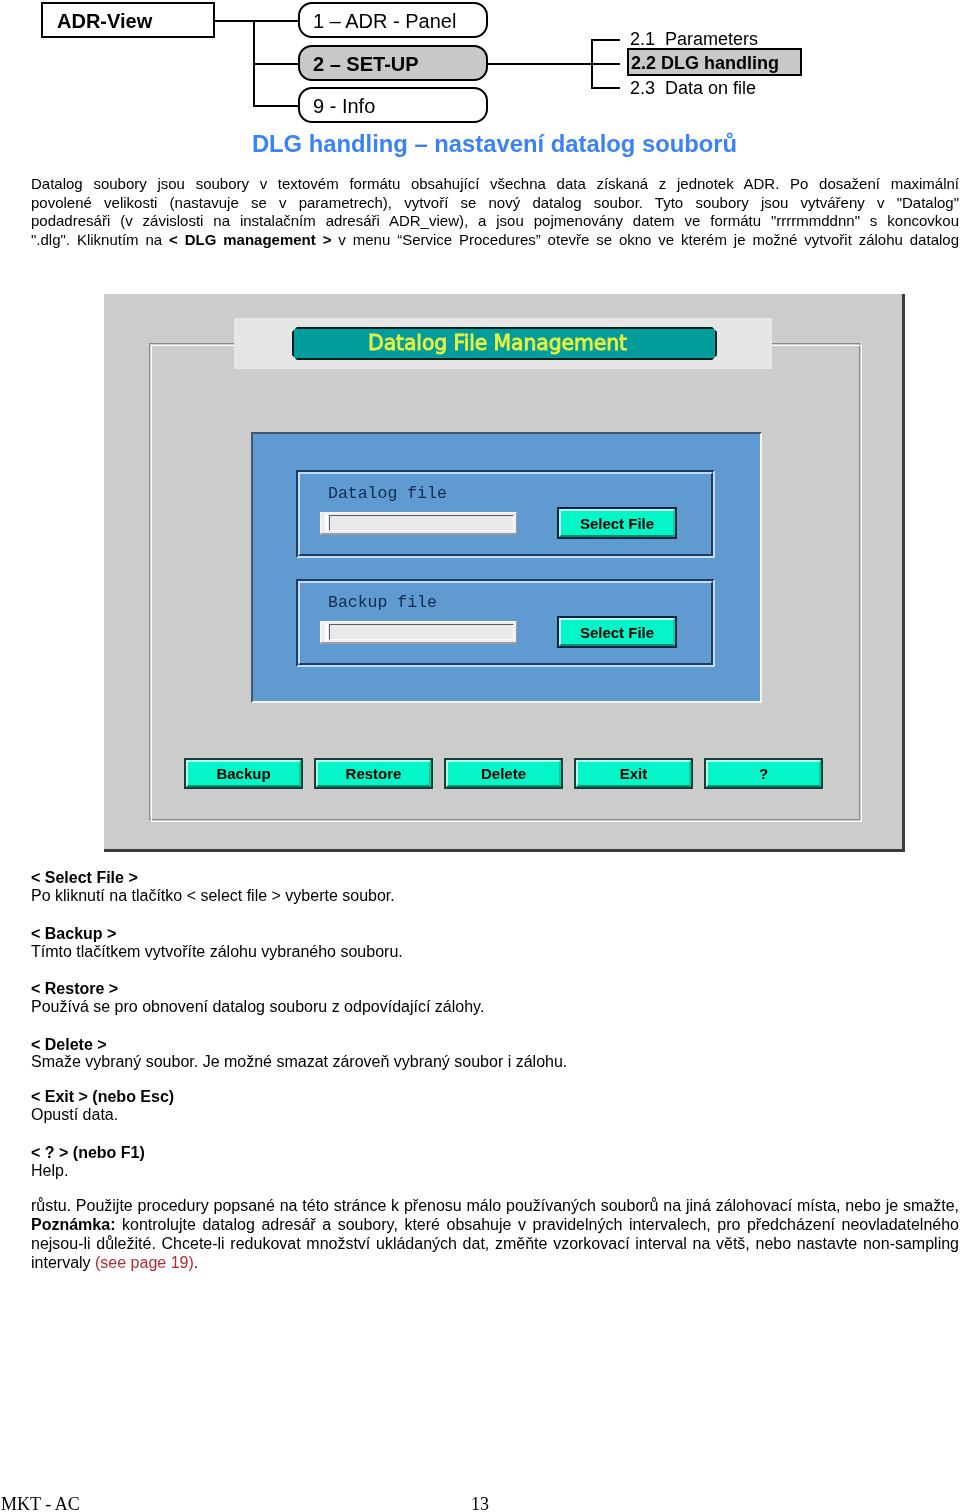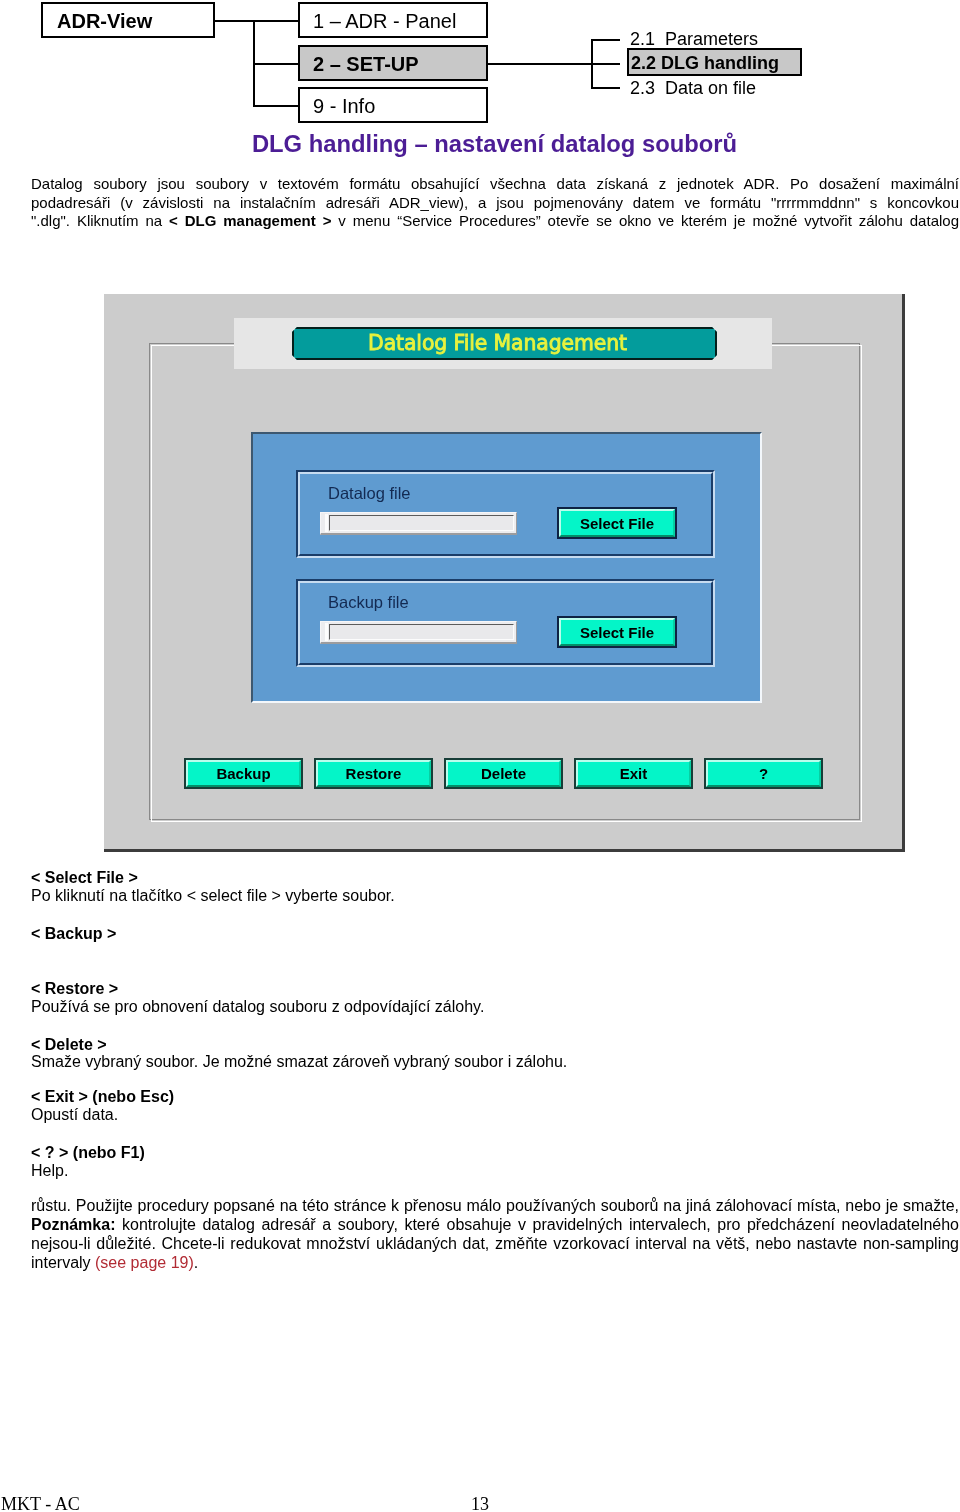--- a/index.html
+++ b/index.html
@@ -6,39 +6,39 @@
   body{width:960px;height:1512px;background:#fff;font-family:"Liberation Sans",sans-serif;
        -webkit-font-smoothing:antialiased;position:relative;overflow:hidden;}
   .page{position:absolute;left:0;top:0;width:960px;height:1512px;}
 
   
   .nav-diagram{position:absolute;left:0;top:0;width:960px;height:128px;}
   .nbox{position:absolute;border:2px solid #000;background:#fff;box-sizing:border-box;
         display:flex;align-items:center;font-size:20px;color:#000;}
   .nbox > span{white-space:pre;}
   .nbox.root{left:41px;top:2px;width:174px;height:36px;font-weight:bold;padding-left:14px;padding-top:3px;}
-  .nbox.l1{left:298px;width:190px;height:36px;padding-left:13px;padding-top:3px;}
+  .nbox.l1{left:298px;width:190px;height:36px;padding-left:13px;padding-top:3px;border-radius:14px;}
   .l1a{top:2px;}
   .l1b{top:45px;font-weight:bold;}
   .l1c{top:87px;}
   .nbox.sel{background:#c8c8c8;}
   .ln{position:absolute;background:#000;}
   .ln.h{height:2px;}
   .ln.v{width:2px;}
   .sub{position:absolute;left:630px;font-size:18px;line-height:18px;color:#000;
        box-sizing:border-box;display:block;white-space:nowrap;font-size:0;}
   .sub > span{font-size:18px;white-space:pre;}
   .sub1{top:30px;}
   .sub2{left:627px;top:48px;width:175px;height:28px;background:#c8c8c8;border:2px solid #000;
         font-weight:bold;padding:4px 0 0 2px;}
   .sub3{top:79px;}
 
   
   .page-title{position:absolute;left:31px;top:131px;width:927px;text-align:center;
-              font-size:23.8px;line-height:26px;font-weight:bold;color:#4c1d95;}
+              font-size:23.8px;line-height:26px;font-weight:bold;color:#3b82f6;}
 
   
   .intro{position:absolute;left:31px;top:175px;width:928px;margin:0;
          font-size:15px;color:#000;}
   .jline{text-align:justify;text-align-last:justify;height:18.5px;line-height:18.5px;white-space:nowrap;}
   .jline.last{text-align-last:left;}
 
   
   .shot{position:absolute;left:104px;top:294px;width:801px;height:558px;background:#cccccc;
         border-right:3px solid #3c3c3c;border-bottom:3px solid #3c3c3c;box-sizing:border-box;}
@@ -60,21 +60,21 @@
               border-right:2px solid #f3f7fb;border-bottom:2px solid #f3f7fb;box-sizing:border-box;}
   
   .grp{position:absolute;left:43px;width:419px;height:88px;box-sizing:border-box;
        border-top:2px solid #1b3d68;border-left:2px solid #1b3d68;
        border-right:2px solid #c7dcf0;border-bottom:2px solid #c7dcf0;}
   .grp::after{content:"";position:absolute;left:0;top:0;right:0;bottom:0;
        border-top:2px solid #c7dcf0;border-left:2px solid #c7dcf0;
        border-right:2px solid #1b3d68;border-bottom:2px solid #1b3d68;}
   .grp1{top:36px;}
   .grp2{top:145px;}
-  .grp-label{position:absolute;left:30px;top:13px;font-family:Liberation Sans, sans-serif;
+  .grp-label{position:absolute;left:30px;top:13px;font-family:Liberation Mono, monospace;
              font-size:16.5px;line-height:17px;color:#132a52;z-index:2;}
   .tfield{position:absolute;left:22px;top:40px;width:197px;height:23px;background:#ededef;box-sizing:border-box;
           border-top:1px solid #f6f6f8;border-left:1px solid #f6f6f8;
           border-right:1px solid #9c9c9e;border-bottom:2px solid #9c9c9e;z-index:2;}
   .tcaret{position:absolute;left:4px;top:1px;width:3px;height:18px;background:#fdfdfd;}
   .tval{position:absolute;left:8px;top:2px;right:2px;bottom:2px;background:#e9e9eb;
         border-top:1px solid #5c5c5c;border-left:1px solid #5c5c5c;
         border-right:1px solid #fcfcfc;border-bottom:1px solid #fcfcfc;
         box-sizing:border-box;font-family:"Liberation Sans",sans-serif;font-size:12px;color:#000;
         padding-left:3px;line-height:15px;}
@@ -156,20 +156,21 @@
     </div>
     <div class="sub sub3">
       <span>2.3  Data on file</span>
     </div>
   </div>
 
   <div class="page-title">DLG handling – nastavení datalog souborů</div>
 
   <div class="intro">
     <div class="jline">Datalog soubory jsou soubory v textovém formátu obsahující všechna data získaná z jednotek ADR. Po dosažení maximální</div>
+    <div class="jline">povolené velikosti (nastavuje se v parametrech), vytvoří se nový datalog soubor. Tyto soubory jsou vytvářeny v "Datalog"</div>
     <div class="jline">podadresáři (v závislosti na instalačním adresáři ADR_view), a jsou pojmenovány datem ve formátu "rrrrmmddnn" s koncovkou</div>
     <div class="jline"><span>".dlg". Kliknutím na </span><b>&lt; DLG management &gt;</b><span> v menu “Service Procedures” otevře se okno ve kterém je možné vytvořit zálohu datalog</span></div>
   </div>
 
   <div class="shot">
     <div class="shot-inner-frame"></div>
 
     <div class="title-backing"></div>
     <div class="title-bar">
       <span class="title-text">Datalog File Management</span>
@@ -215,20 +216,21 @@
       </div>
   </div>
 
   <div class="desc-list">
     <div class="desc d1">
       <div class="dterm">&lt; Select File &gt;</div>
       <div class="dtext">Po kliknutí na tlačítko &lt; select file &gt; vyberte soubor.</div>
     </div>
     <div class="desc d2">
       <div class="dterm">&lt; Backup &gt;</div>
+      <div class="dtext">Tímto tlačítkem vytvoříte zálohu vybraného souboru.</div>
     </div>
     <div class="desc d3">
       <div class="dterm">&lt; Restore &gt;</div>
       <div class="dtext">Používá se pro obnovení datalog souboru z odpovídající zálohy.</div>
     </div>
     <div class="desc d4">
       <div class="dterm">&lt; Delete &gt;</div>
       <div class="dtext">Smaže vybraný soubor. Je možné smazat zároveň vybraný soubor i zálohu.</div>
     </div>
     <div class="desc d5">

